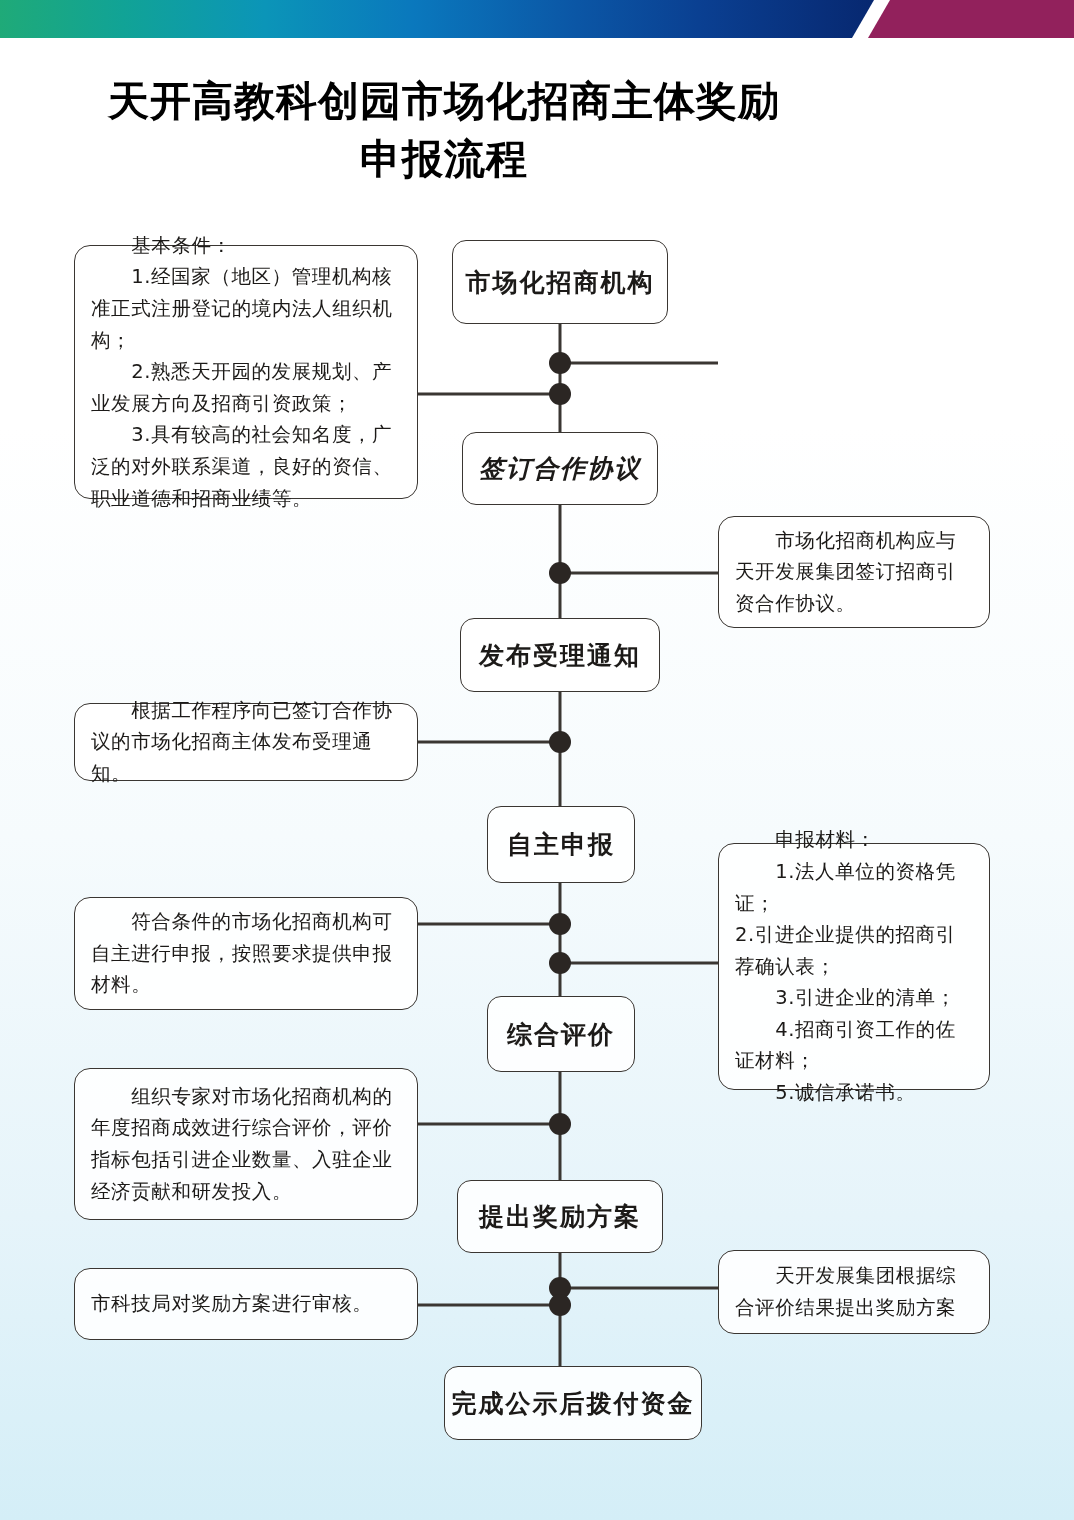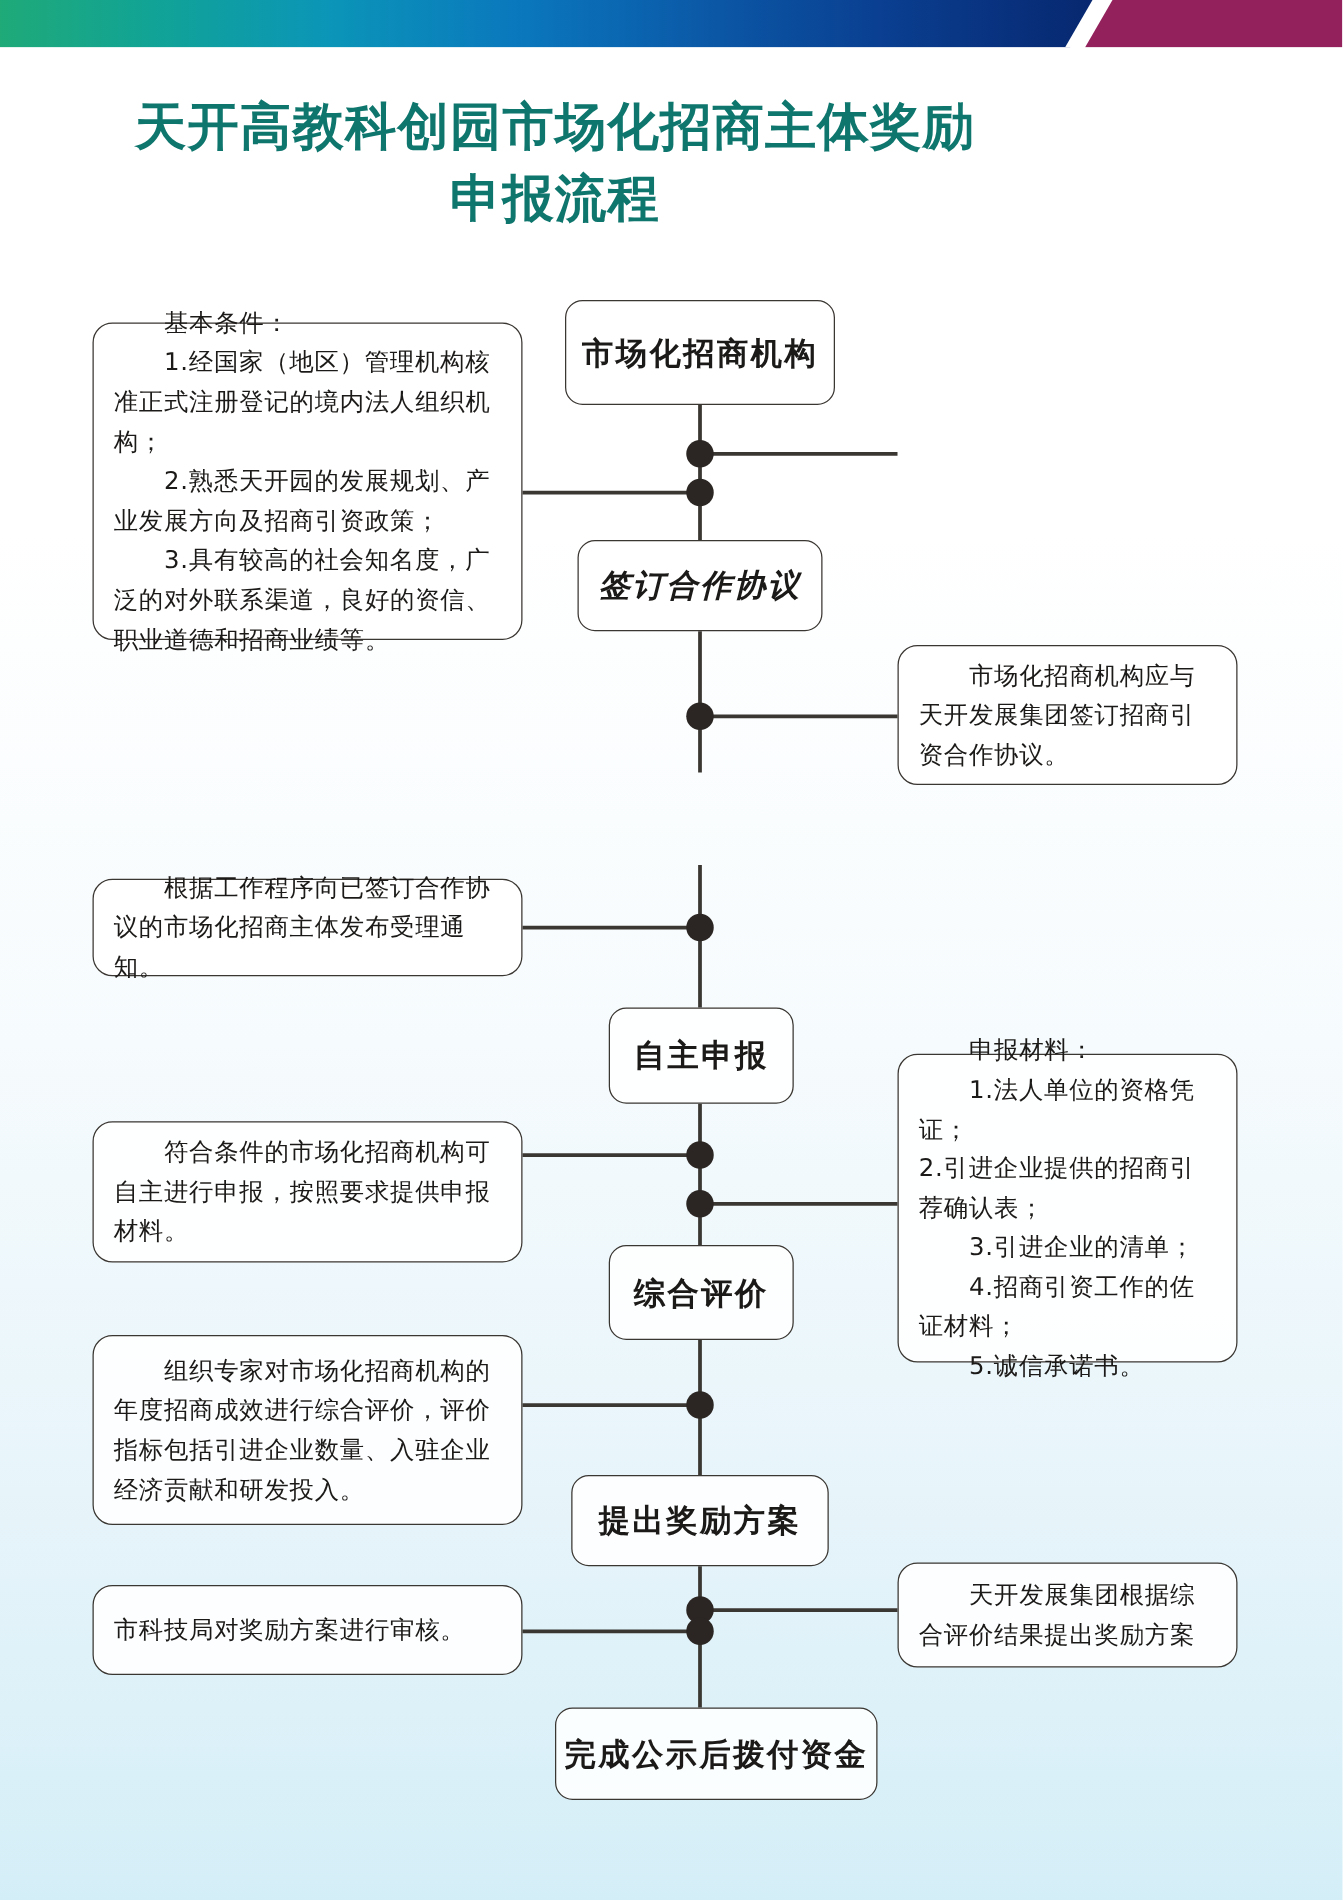--- a/index.html
+++ b/index.html
@@ -24,21 +24,21 @@
   }
   .banner .magenta{
     position:absolute;left:868px;top:0;width:206px;height:38px;
     background:#92215c;
     clip-path:polygon(22px 0,206px 0,206px 38px,0 38px);
   }
 
   
   .title{
     position:absolute;left:0;top:72px;width:888px;text-align:center;
-    color:#0f766e;font-size:41px;font-weight:bold;line-height:1.42;
+    color:#000000;font-size:41px;font-weight:bold;line-height:1.42;
     letter-spacing:1px;
   }
 
   
   .canvas{position:absolute;left:0;top:0;width:1074px;height:1520px;}
   svg.lines{position:absolute;left:0;top:0;width:1074px;height:1520px;}
 
   
   .node{
     position:absolute;box-sizing:border-box;
@@ -108,38 +108,41 @@
   </svg>
 
   <div class="node" style="left:452px;top:240px;width:216px;height:84px;">
     <span>市场化招商机构</span>
   </div>
 
   <div class="node" style="left:462px;top:432px;width:196px;height:73px;font-style:italic;">
     <span>签订合作协议</span>
   </div>
 
+  <div class="node" style="left:460px;top:618px;width:200px;height:74px;">
+    <span>发布受理通知</span>
+  </div>
 
   <div class="node" style="left:487px;top:806px;width:148px;height:77px;">
     <span>自主申报</span>
   </div>
 
   <div class="node" style="left:487px;top:996px;width:148px;height:76px;">
     <span>综合评价</span>
   </div>
 
   <div class="node" style="left:457px;top:1180px;width:206px;height:73px;">
     <span>提出奖励方案</span>
   </div>
 
   <div class="node" style="left:444px;top:1366px;width:258px;height:74px;">
     <span>完成公示后拨付资金</span>
   </div>
 
-  <div class="note" style="left:74px;top:258px;width:344px;height:254px;">
+  <div class="note" style="left:74px;top:245px;width:344px;height:254px;">
     <span>　　基本条件：
 　　1.经国家（地区）管理机构核准正式注册登记的境内法人组织机构；
 　　2.熟悉天开园的发展规划、产业发展方向及招商引资政策；
 　　3.具有较高的社会知名度，广泛的对外联系渠道，良好的资信、职业道德和招商业绩等。</span>
   </div>
 
   <div class="note" style="left:74px;top:703px;width:344px;height:78px;">
     <span>　　根据工作程序向已签订合作协议的市场化招商主体发布受理通知。</span>
   </div>
 

